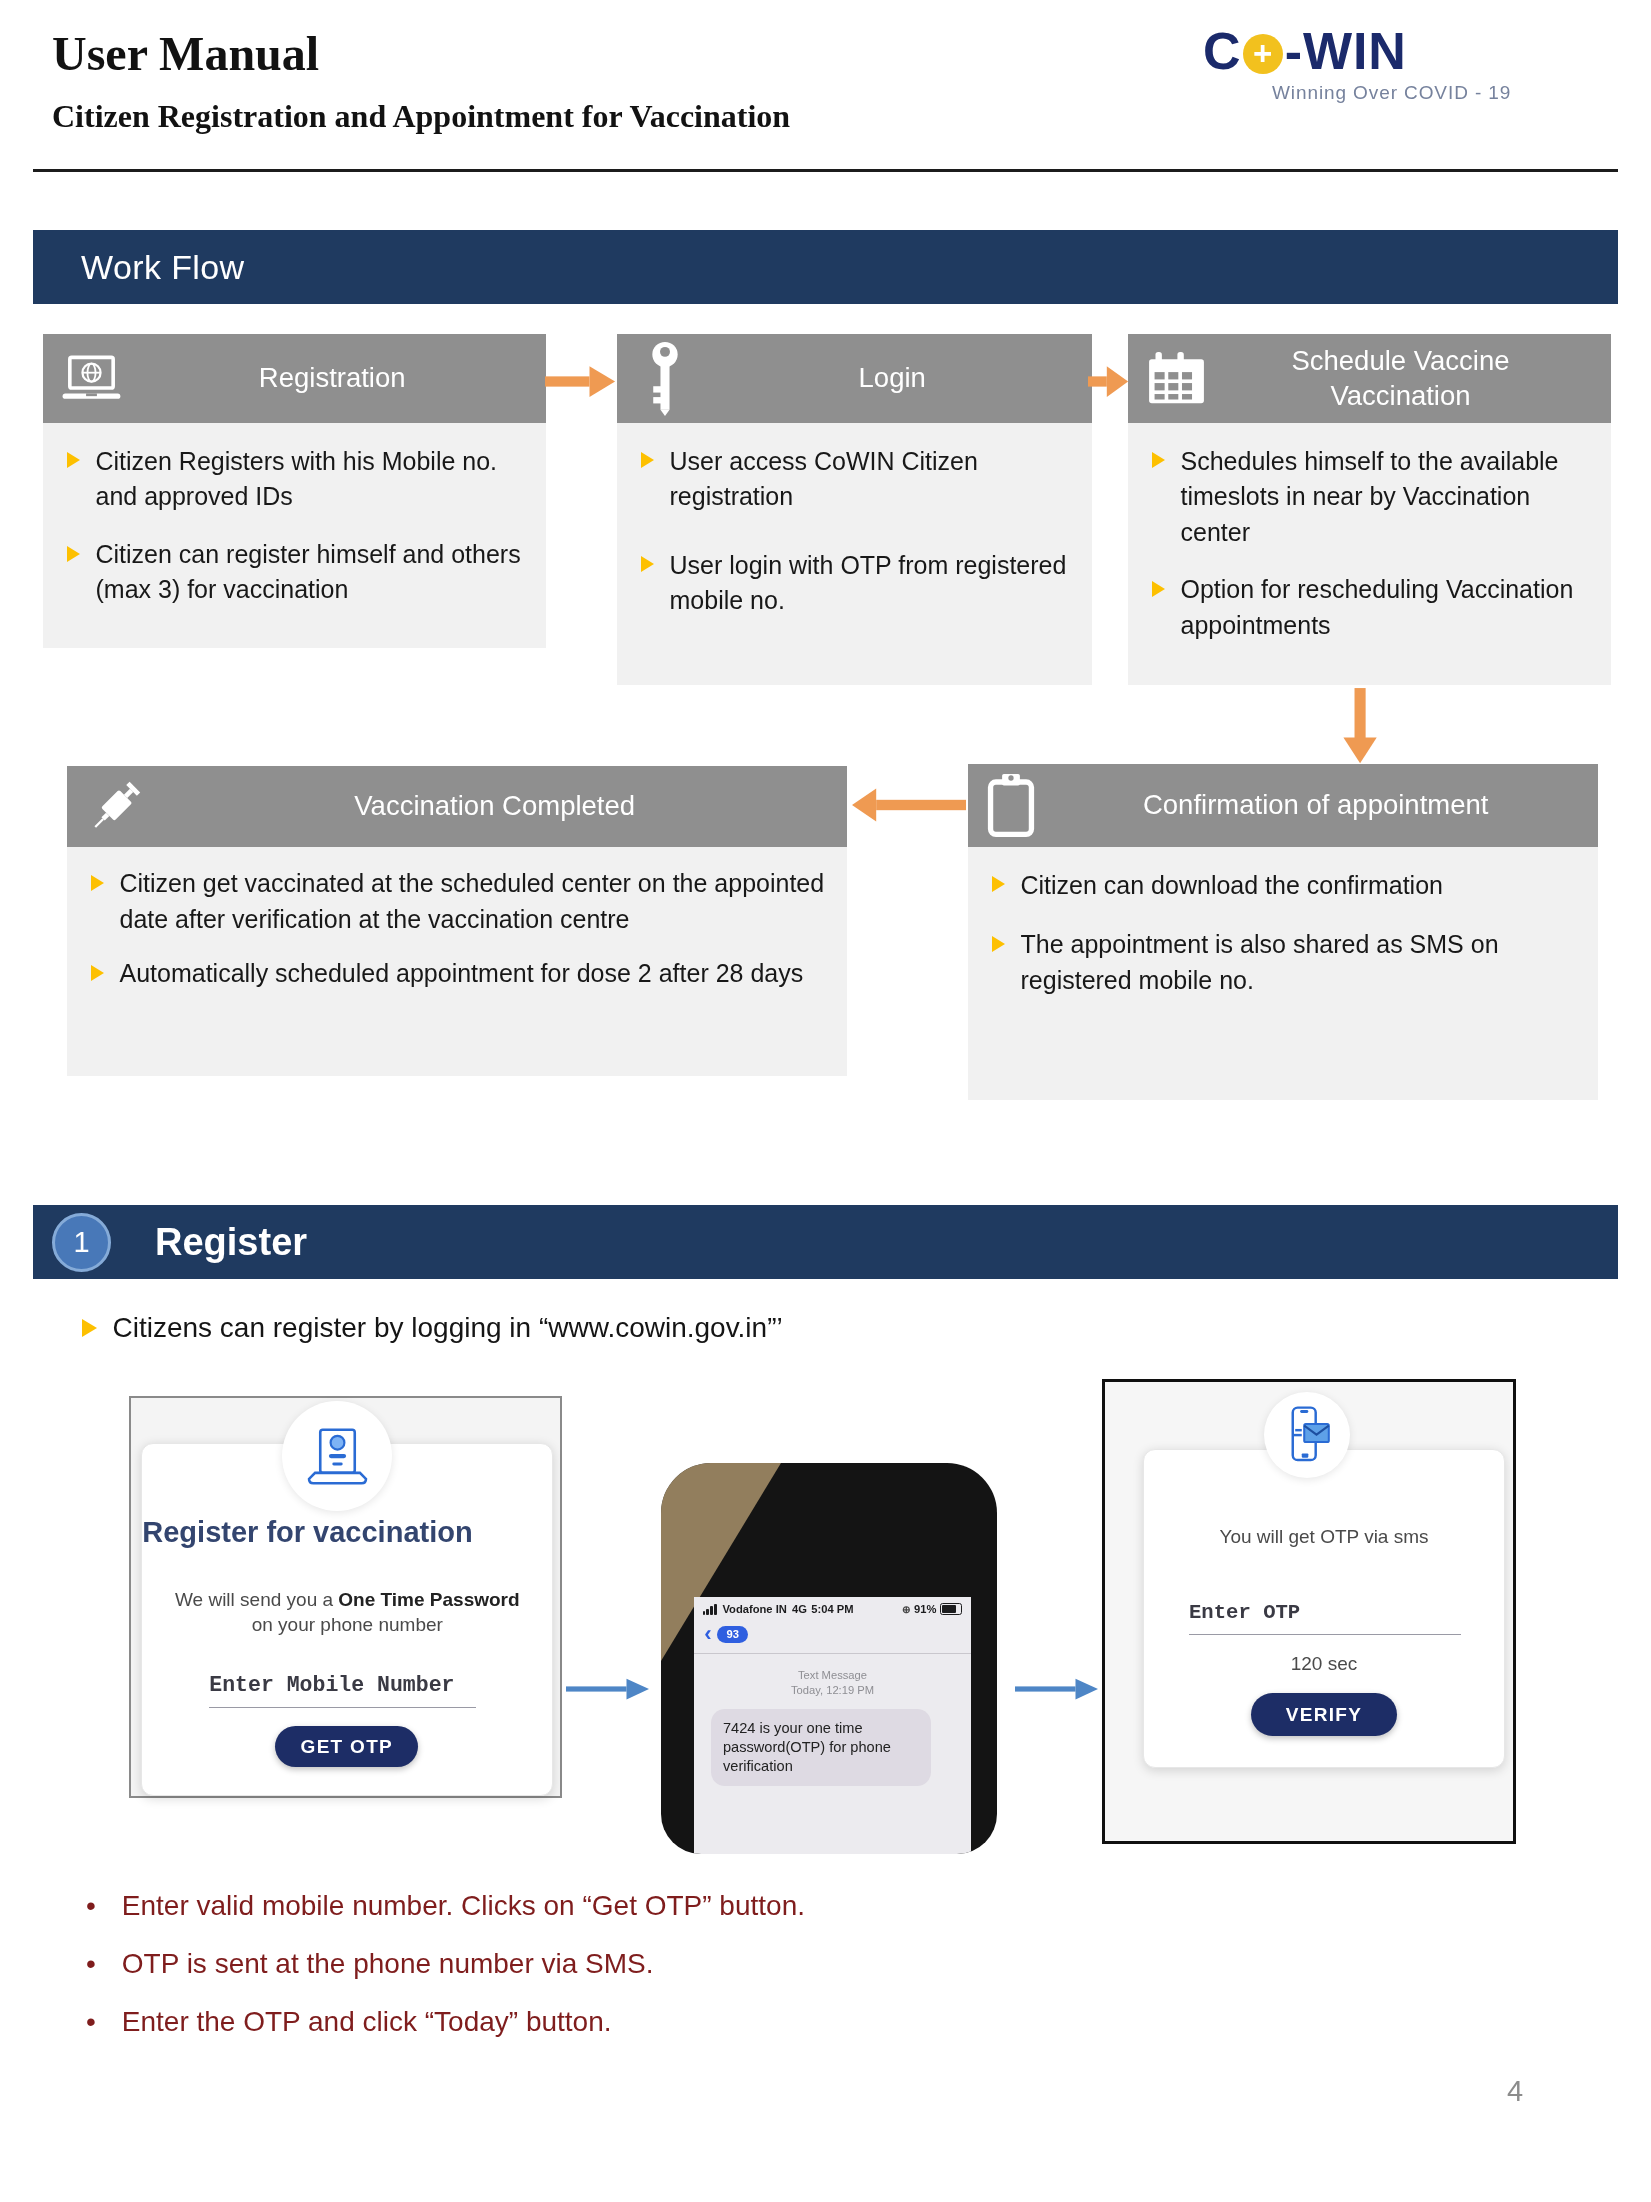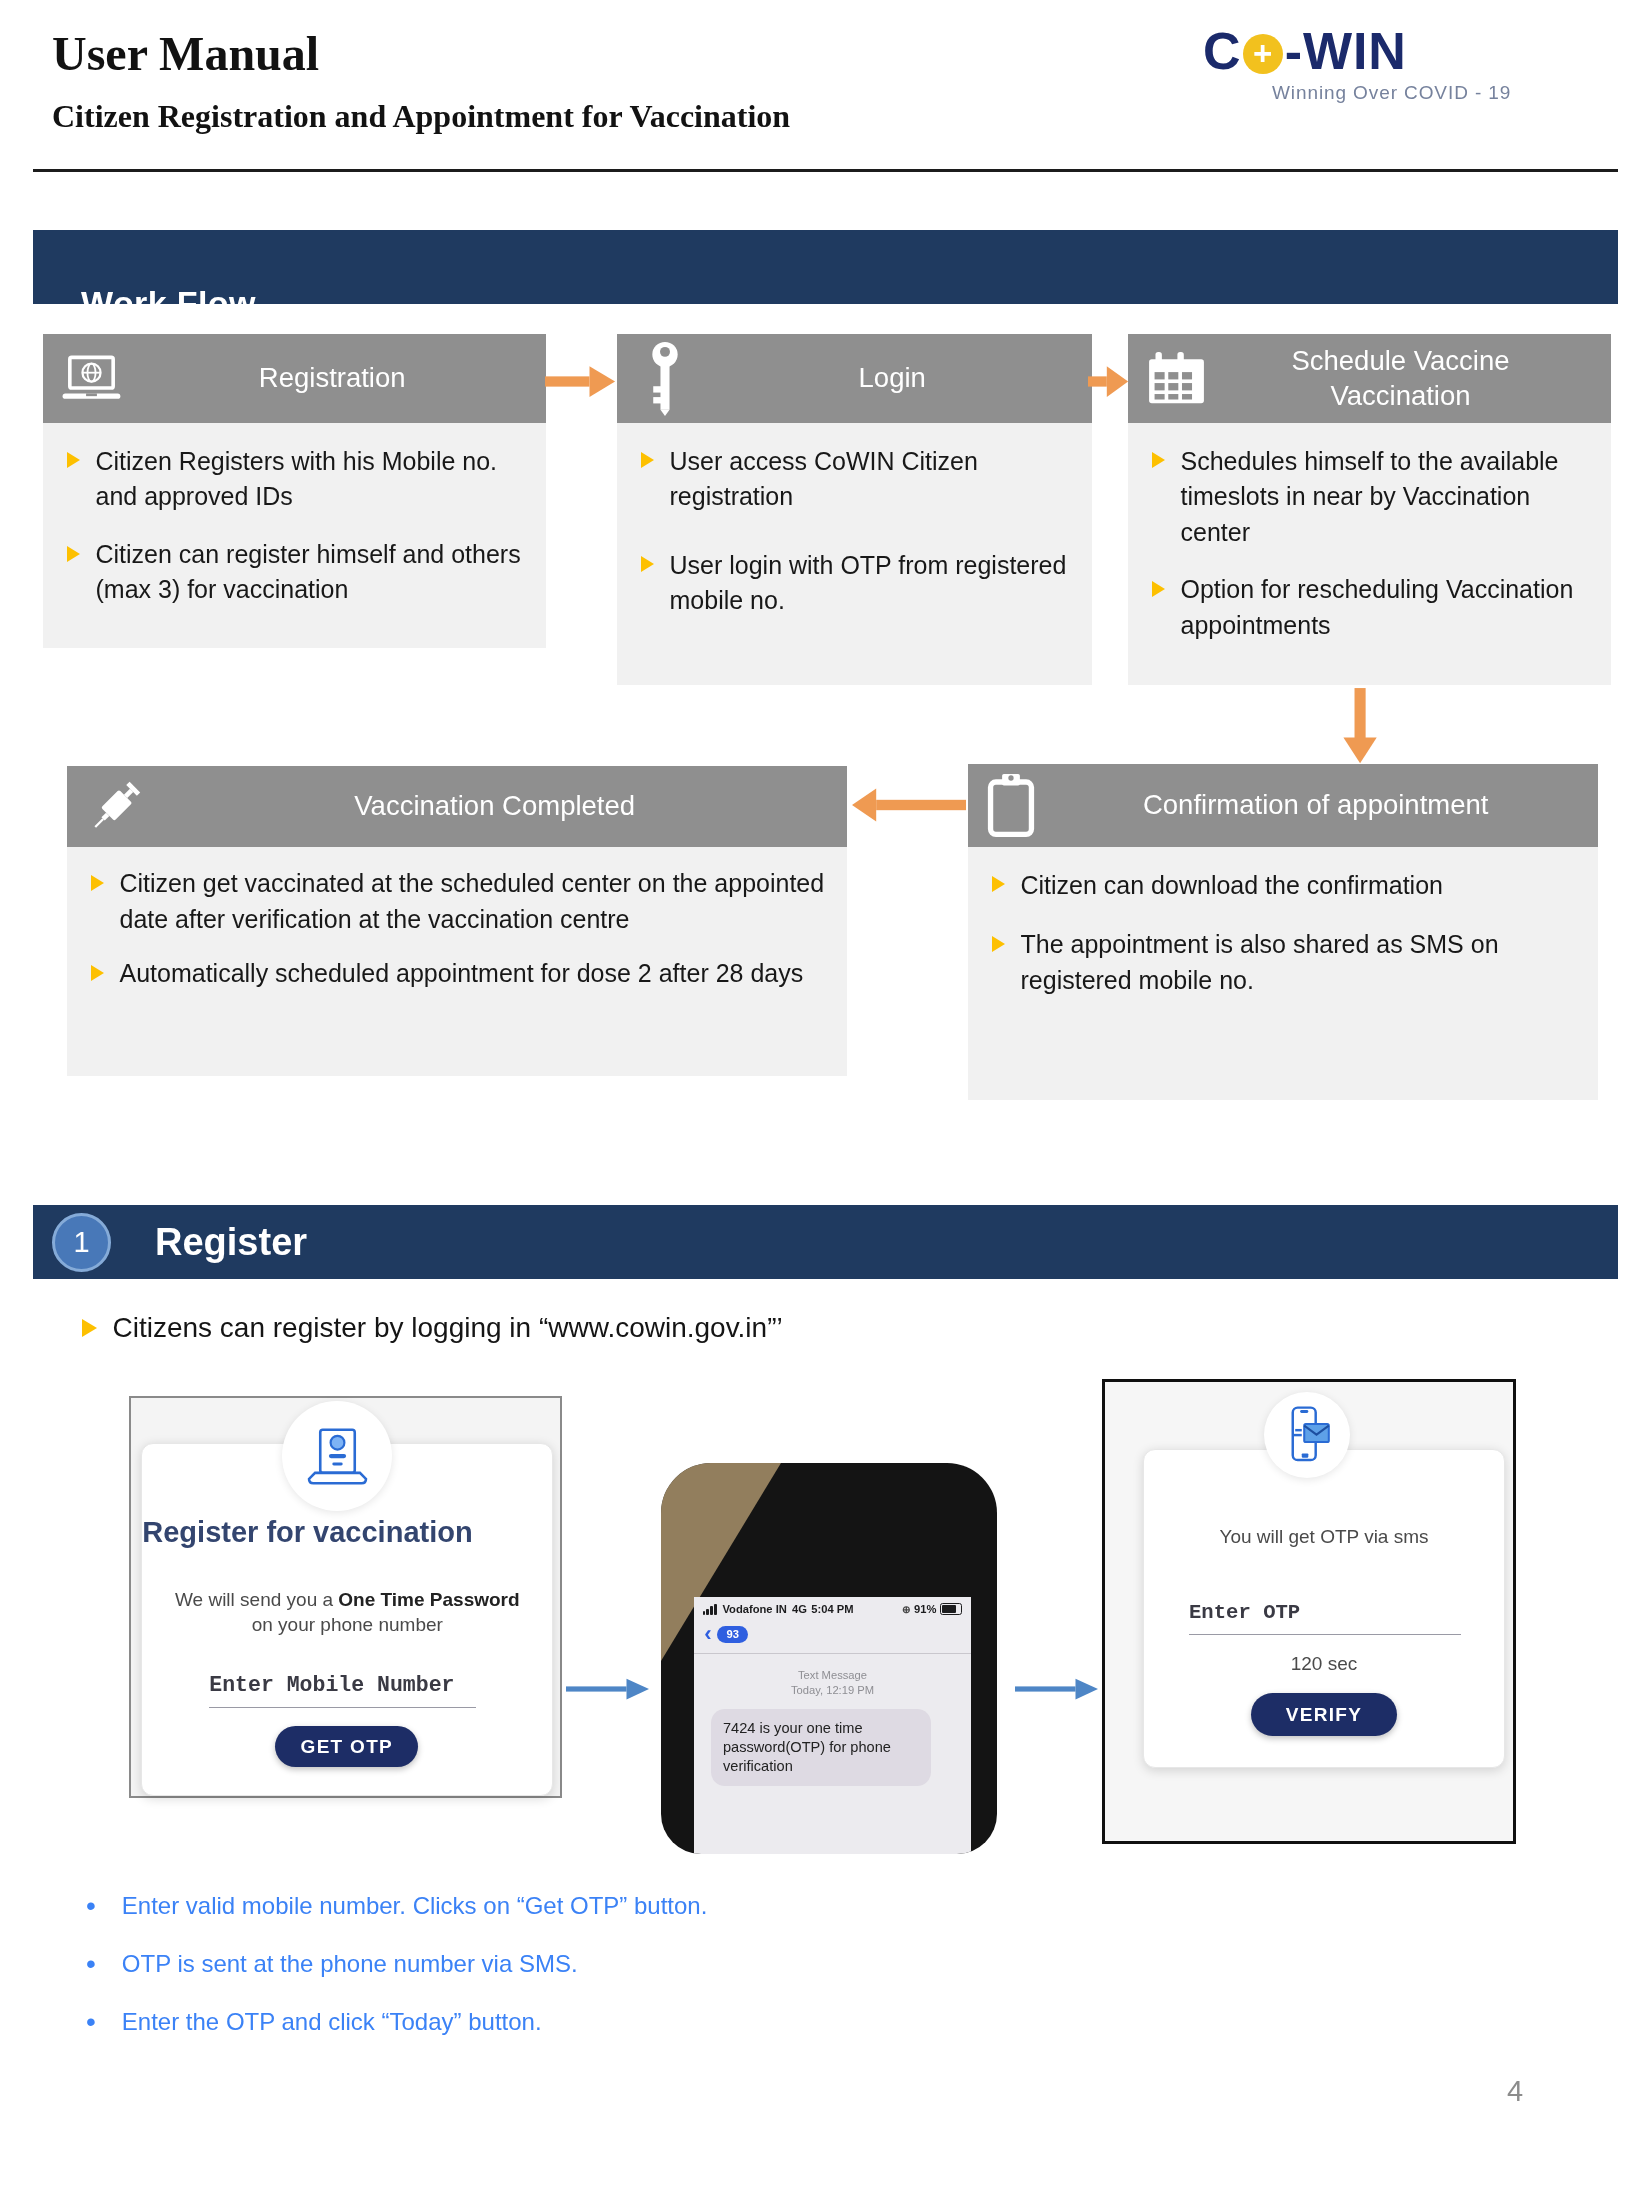--- a/index.html
+++ b/index.html
@@ -11,21 +11,21 @@
   .doc-title{font-family:"Liberation Serif",serif;font-weight:bold;font-size:48px;color:#121212;}
   .doc-subtitle{font-family:"Liberation Serif",serif;font-weight:bold;font-size:32px;color:#121212;}
   .head-rule{background:#1c1c1c;height:3.4px;}
   .logo-row{display:flex;align-items:center;font-weight:800;font-size:52px;color:#1b2a6b;letter-spacing:0.9px;}
   .logo-plus{width:40px;height:40px;border-radius:50%;background:#f2c11e;color:#fff;display:flex;
              align-items:center;justify-content:center;font-size:33px;font-weight:800;margin:6.9px 1.7px 0 1.7px;}
   .logo-tagline{font-size:19px;color:#76829d;margin-top:1.7px;padding-left:69px;letter-spacing:0.9px;}
 
   
   .section-banner{background:#1f3a60;color:#fff;}
-  .banner-label{font-size:34px;font-weight:bold;line-height:74px;padding-left:48px;letter-spacing:0.4px;margin-top:36px;}
+  .banner-label{font-size:34px;font-weight:normal;line-height:74px;padding-left:48px;letter-spacing:0.4px;}
   .step-circle{position:absolute;left:19px;top:7.7px;width:59px;height:59px;border-radius:50%;
                background:#4878b8;border:3.4px solid #85abd8;box-sizing:border-box;color:#fff;
                display:flex;align-items:center;justify-content:center;font-size:29px;}
   .section-title{position:absolute;left:122px;top:0;font-size:38px;font-weight:bold;line-height:74px;}
 
   
   .wf-head{background:#8f8f8f;color:#fff;display:flex;align-items:center;position:relative;}
   .wf-icon{width:96px;flex:none;display:flex;align-items:center;justify-content:center;}
   .wf-title{flex:1;text-align:center;font-size:27.5px;line-height:1.25;padding-right:20.6px;}
   .wf-body{background:#f1f1f1;padding:20.6px 17px 0 24px;box-sizing:border-box;overflow:hidden;}
@@ -66,21 +66,21 @@
   .batt{width:20.6px;height:10.3px;border:1.3px solid #1c1c1e;border-radius:2.6px;position:relative;}
   .batt i{position:absolute;left:0.9px;top:0.9px;bottom:0.9px;width:14.6px;background:#1c1c1e;border-radius:0.9px;}
   .navrow{display:flex;align-items:center;height:38px;padding:0 10.3px;border-bottom:0.9px solid #c9c7cd;}
   .chev{color:#2f5fe0;font-size:22.4px;font-weight:bold;margin-right:5.2px;}
   .badge{background:#2f5fe0;color:#fff;font-size:11.2px;font-weight:bold;border-radius:10.3px;padding:2.6px 9.5px;}
   .msg-meta{text-align:center;color:#8e8e93;font-size:11.2px;line-height:14.6px;}
   .bubble{margin:12px 0 0 17px;width:196px;background:#dedae3;border-radius:13.8px;padding:9.5px 12px;
           font-size:14.6px;line-height:1.32;color:#222;}
 
   
-  .dot-item{display:flex;font-size:24px;line-height:34px;color:#3b82f6;margin-bottom:24px;}
+  .dot-item{display:flex;font-size:28px;line-height:34px;color:#7f1d1d;margin-bottom:24px;}
   .dot-item::before{content:"\2022";margin:0 26px 0 0;font-size:28px;}
   .page-num{font-size:29px;color:#8c8c8c;}
 </style>
 </head>
 <body>
 
 <div class="page">
 
   <div class="abs doc-title" style="left:52px;top:26px">User Manual</div>
   <div class="abs doc-subtitle" style="left:52px;top:98px">Citizen Registration and Appointment for Vaccination</div>

